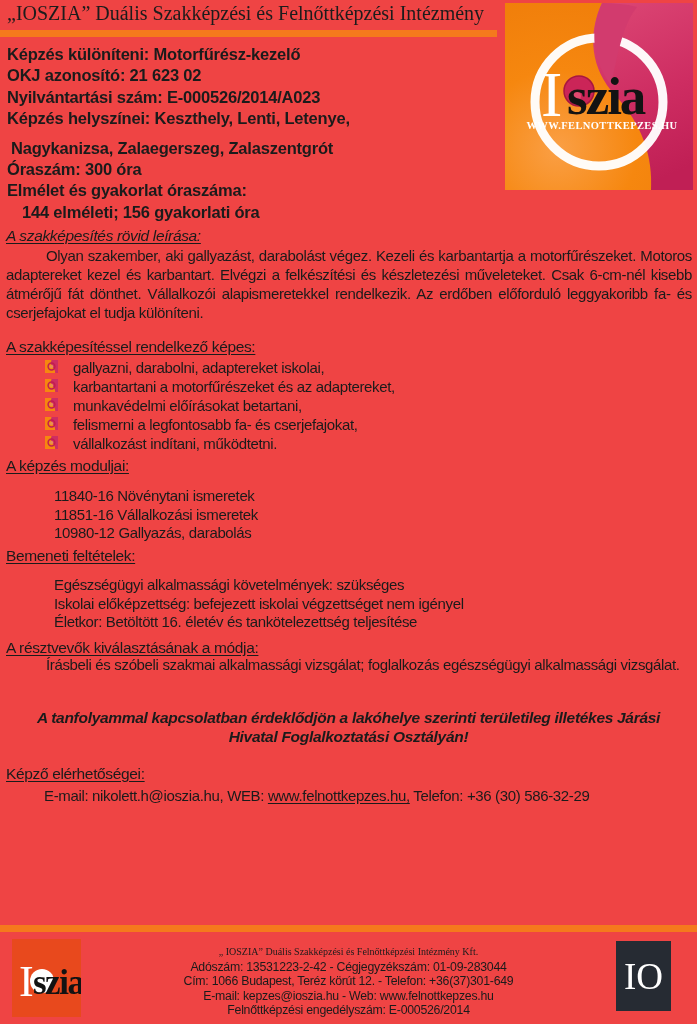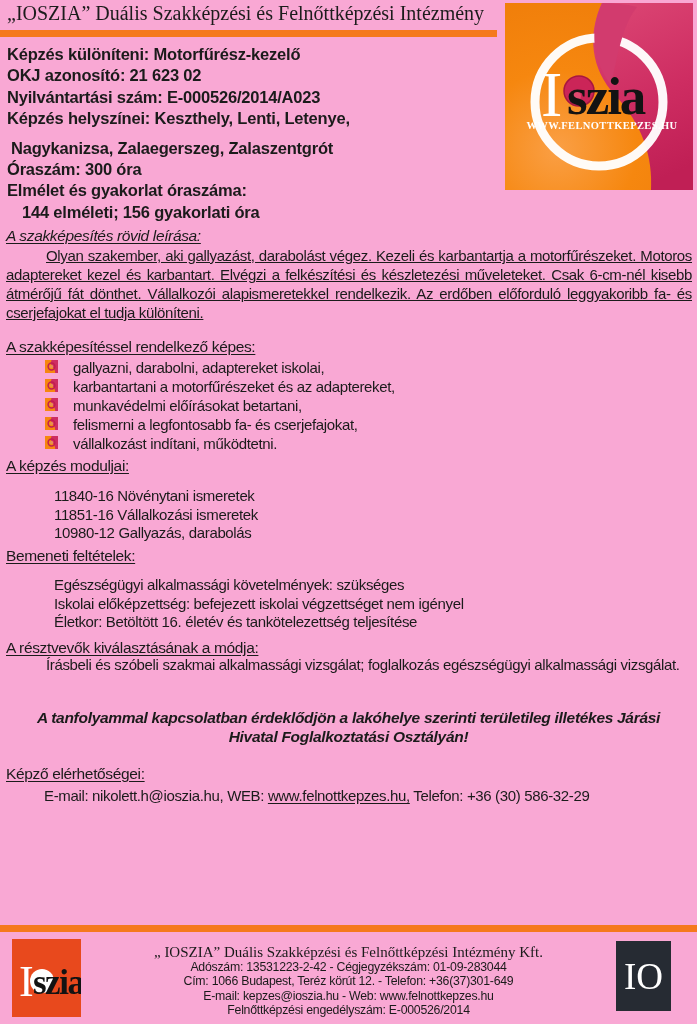--- a/index.html
+++ b/index.html
@@ -1,18 +1,18 @@
 <!DOCTYPE html>
 <html><head>
 <meta charset="utf-8">
 <style>
   html,body { margin:0; padding:0; background:#888; }
   .page {
     position:relative; width:697px; height:1024px; margin:0 auto;
-    background:#f9a8d4; overflow:hidden;
+    background:#ef4444; overflow:hidden;
     font-family:"Liberation Sans", sans-serif; color:#1b1b1b;
   }
   
   .doc-title {
     position:absolute; left:7px; top:2px;
     font-family:"Liberation Serif", serif; font-size:20px; color:#1c1c1c;
     white-space:nowrap;
   }
   .title-rule { position:absolute; left:0; top:30px; width:497px; height:7px; background:#F5791D; }
   .logo-main { position:absolute; left:505px; top:3px; width:188px; height:187px; }
@@ -33,21 +33,21 @@
   }
   #h-desc    { top:226px;font-style:italic; }
   #h-comp    { top:337px; }
   #h-mod     { top:456px; }
   #h-req     { top:546px; }
   #h-sel     { top:638px; }
   #h-contact { top:764px; }
 
   .para-desc {
     position:absolute; left:6px; right:5px; top:246px;
-    text-align:justify; text-indent:40px;text-decoration:underline;
+    text-align:justify; text-indent:40px;
   }
   .para-sel {
     position:absolute; left:6px; right:5px; top:655px;
     text-align:left; text-indent:40px;
   }
 
   .bullet-list { position:absolute; left:45px; top:358px; list-style:none; margin:0; padding:0; }
   .bullet-item { display:flex; align-items:flex-start; height:19px; }
   .bullet-item .b-icon { flex:0 0 13px; width:13px; height:13px; margin-top:2px; margin-right:15px; }
 
@@ -64,21 +64,21 @@
 
   .contact-line { position:absolute; left:44px; top:786px; white-space:nowrap; }
   .contact-line .web-link { text-decoration:underline; text-underline-offset:2px; color:#1b1b1b; }
 
   
   .footer-rule { position:absolute; left:0; top:925px; width:697px; height:7px; background:#F5791D; }
   .footer-left-logo  { position:absolute; left:12px;  top:939px; width:69px; height:78px; }
   .footer-right-logo { position:absolute; left:616px; top:941px; width:55px; height:70px; }
   .footer-center { position:absolute; left:88px; right:88px; top:944px; text-align:center; }
   .fc-company {
-    font-family:"Liberation Serif", serif; font-size:15px; line-height:16px; color:#1b1b1b;
+    font-family:"Liberation Serif", serif; font-size:10px; line-height:16px; color:#1b1b1b;
   }
   .fc-line { font-size:12.3px; line-height:14.4px; letter-spacing:-0.25px; color:#1b1b1b; }
 </style>
 </head>
 <body>
 
 <div class="page">
 
   <div class="doc-title">„IOSZIA” Duális Szakképzési és Felnőttképzési Intézmény</div>
   <div class="title-rule"></div>

